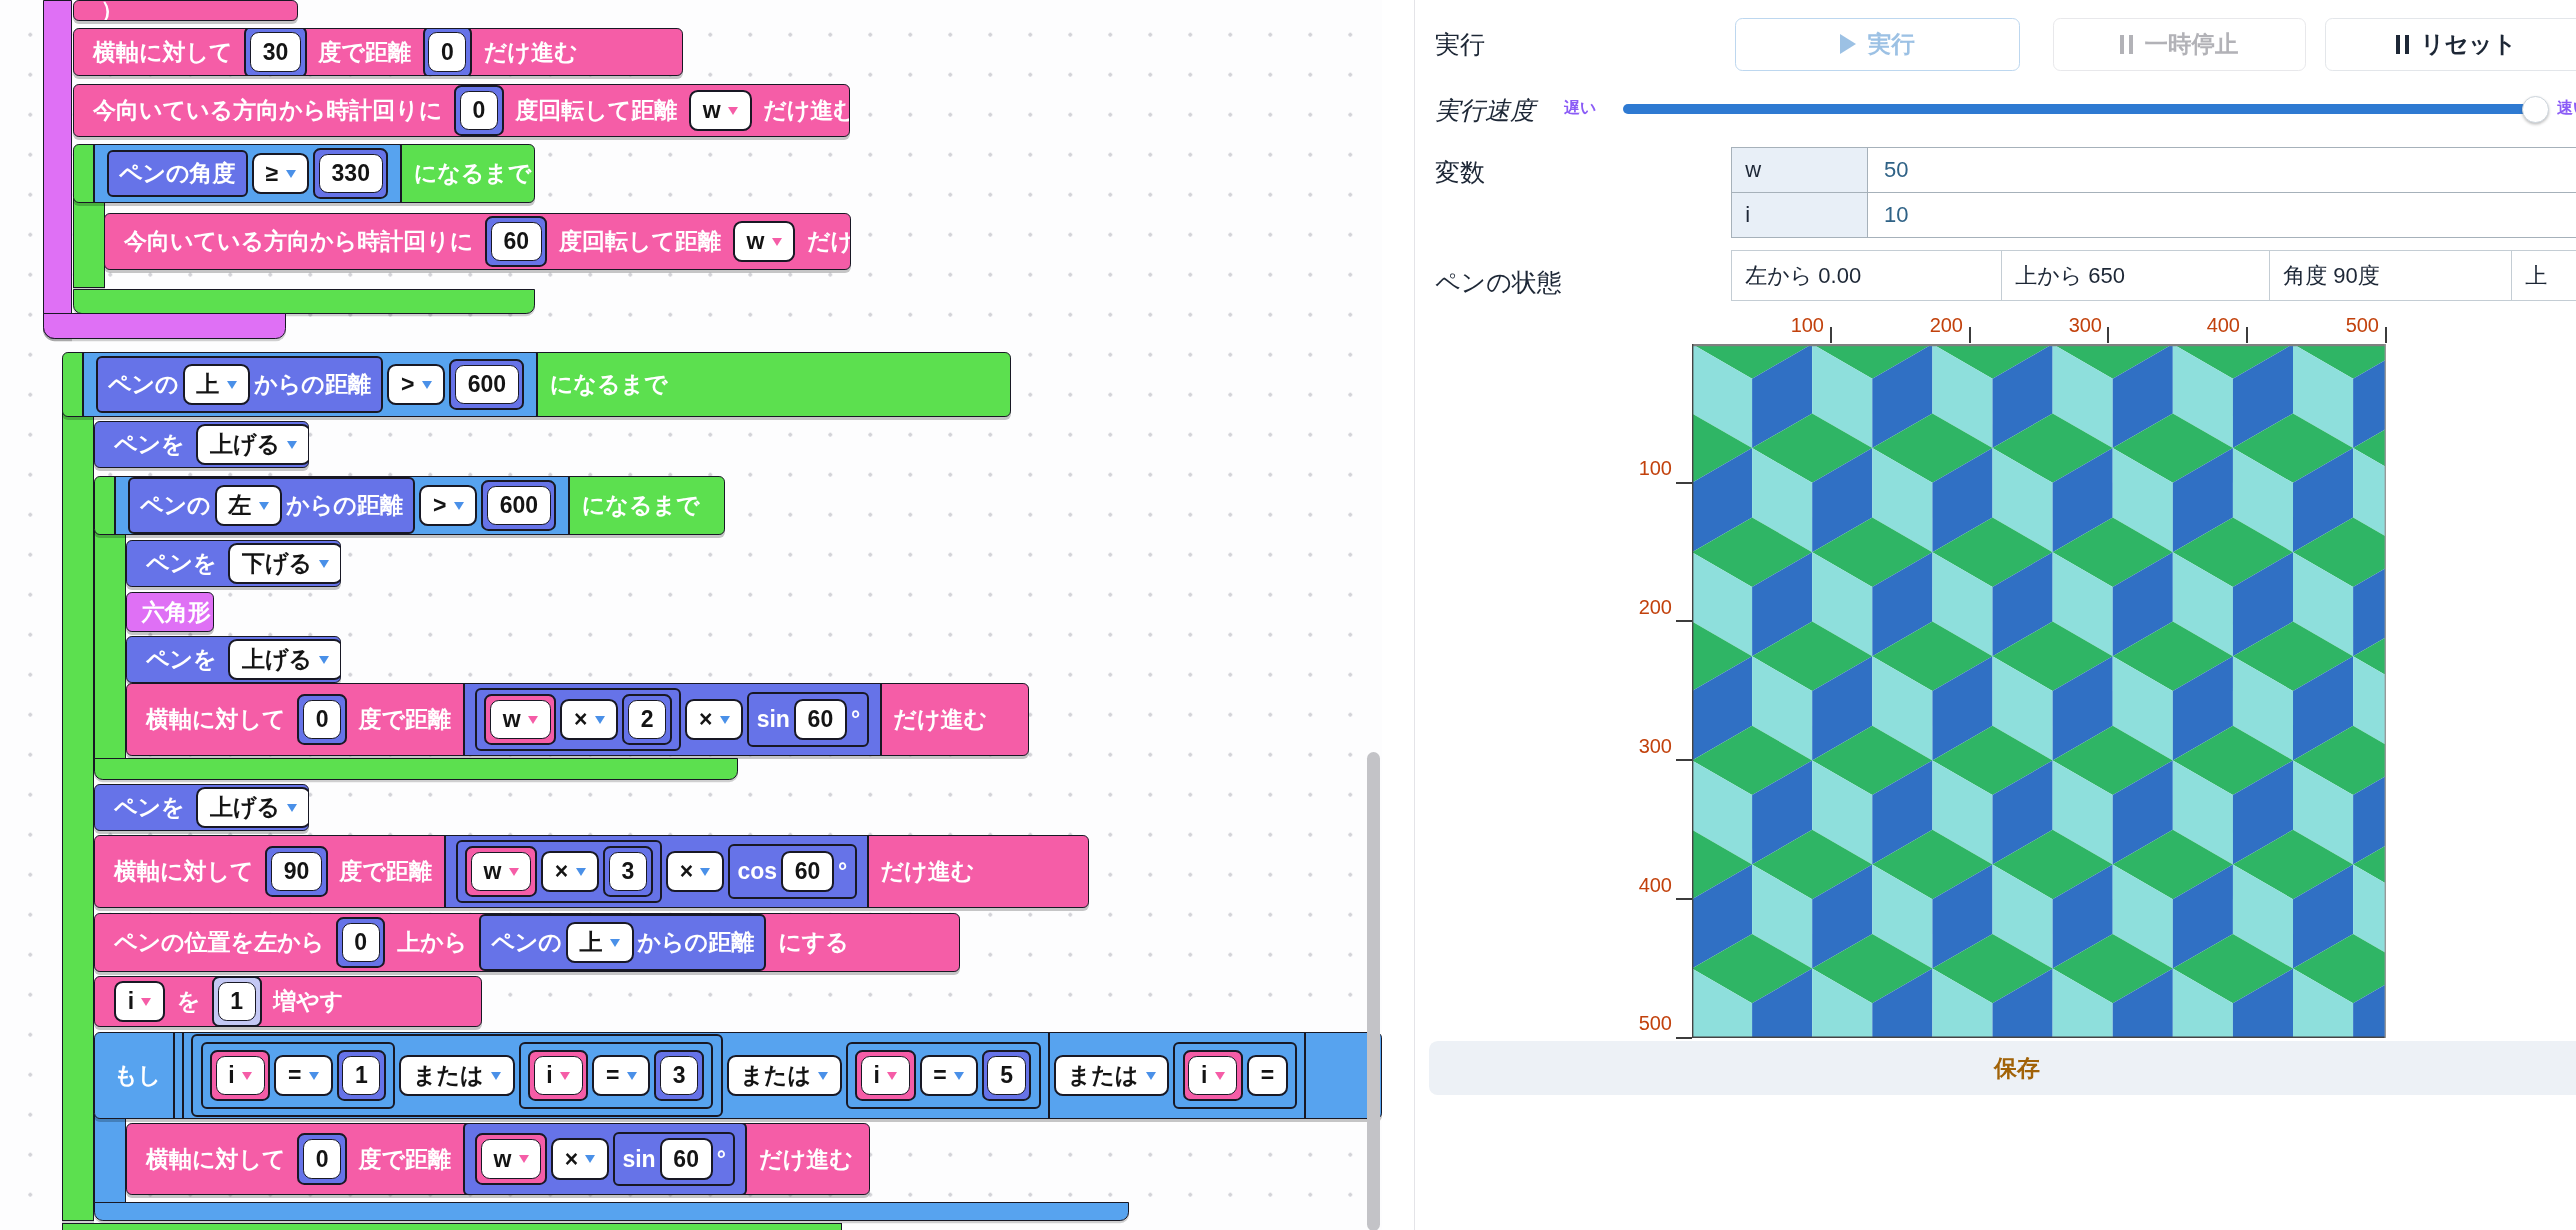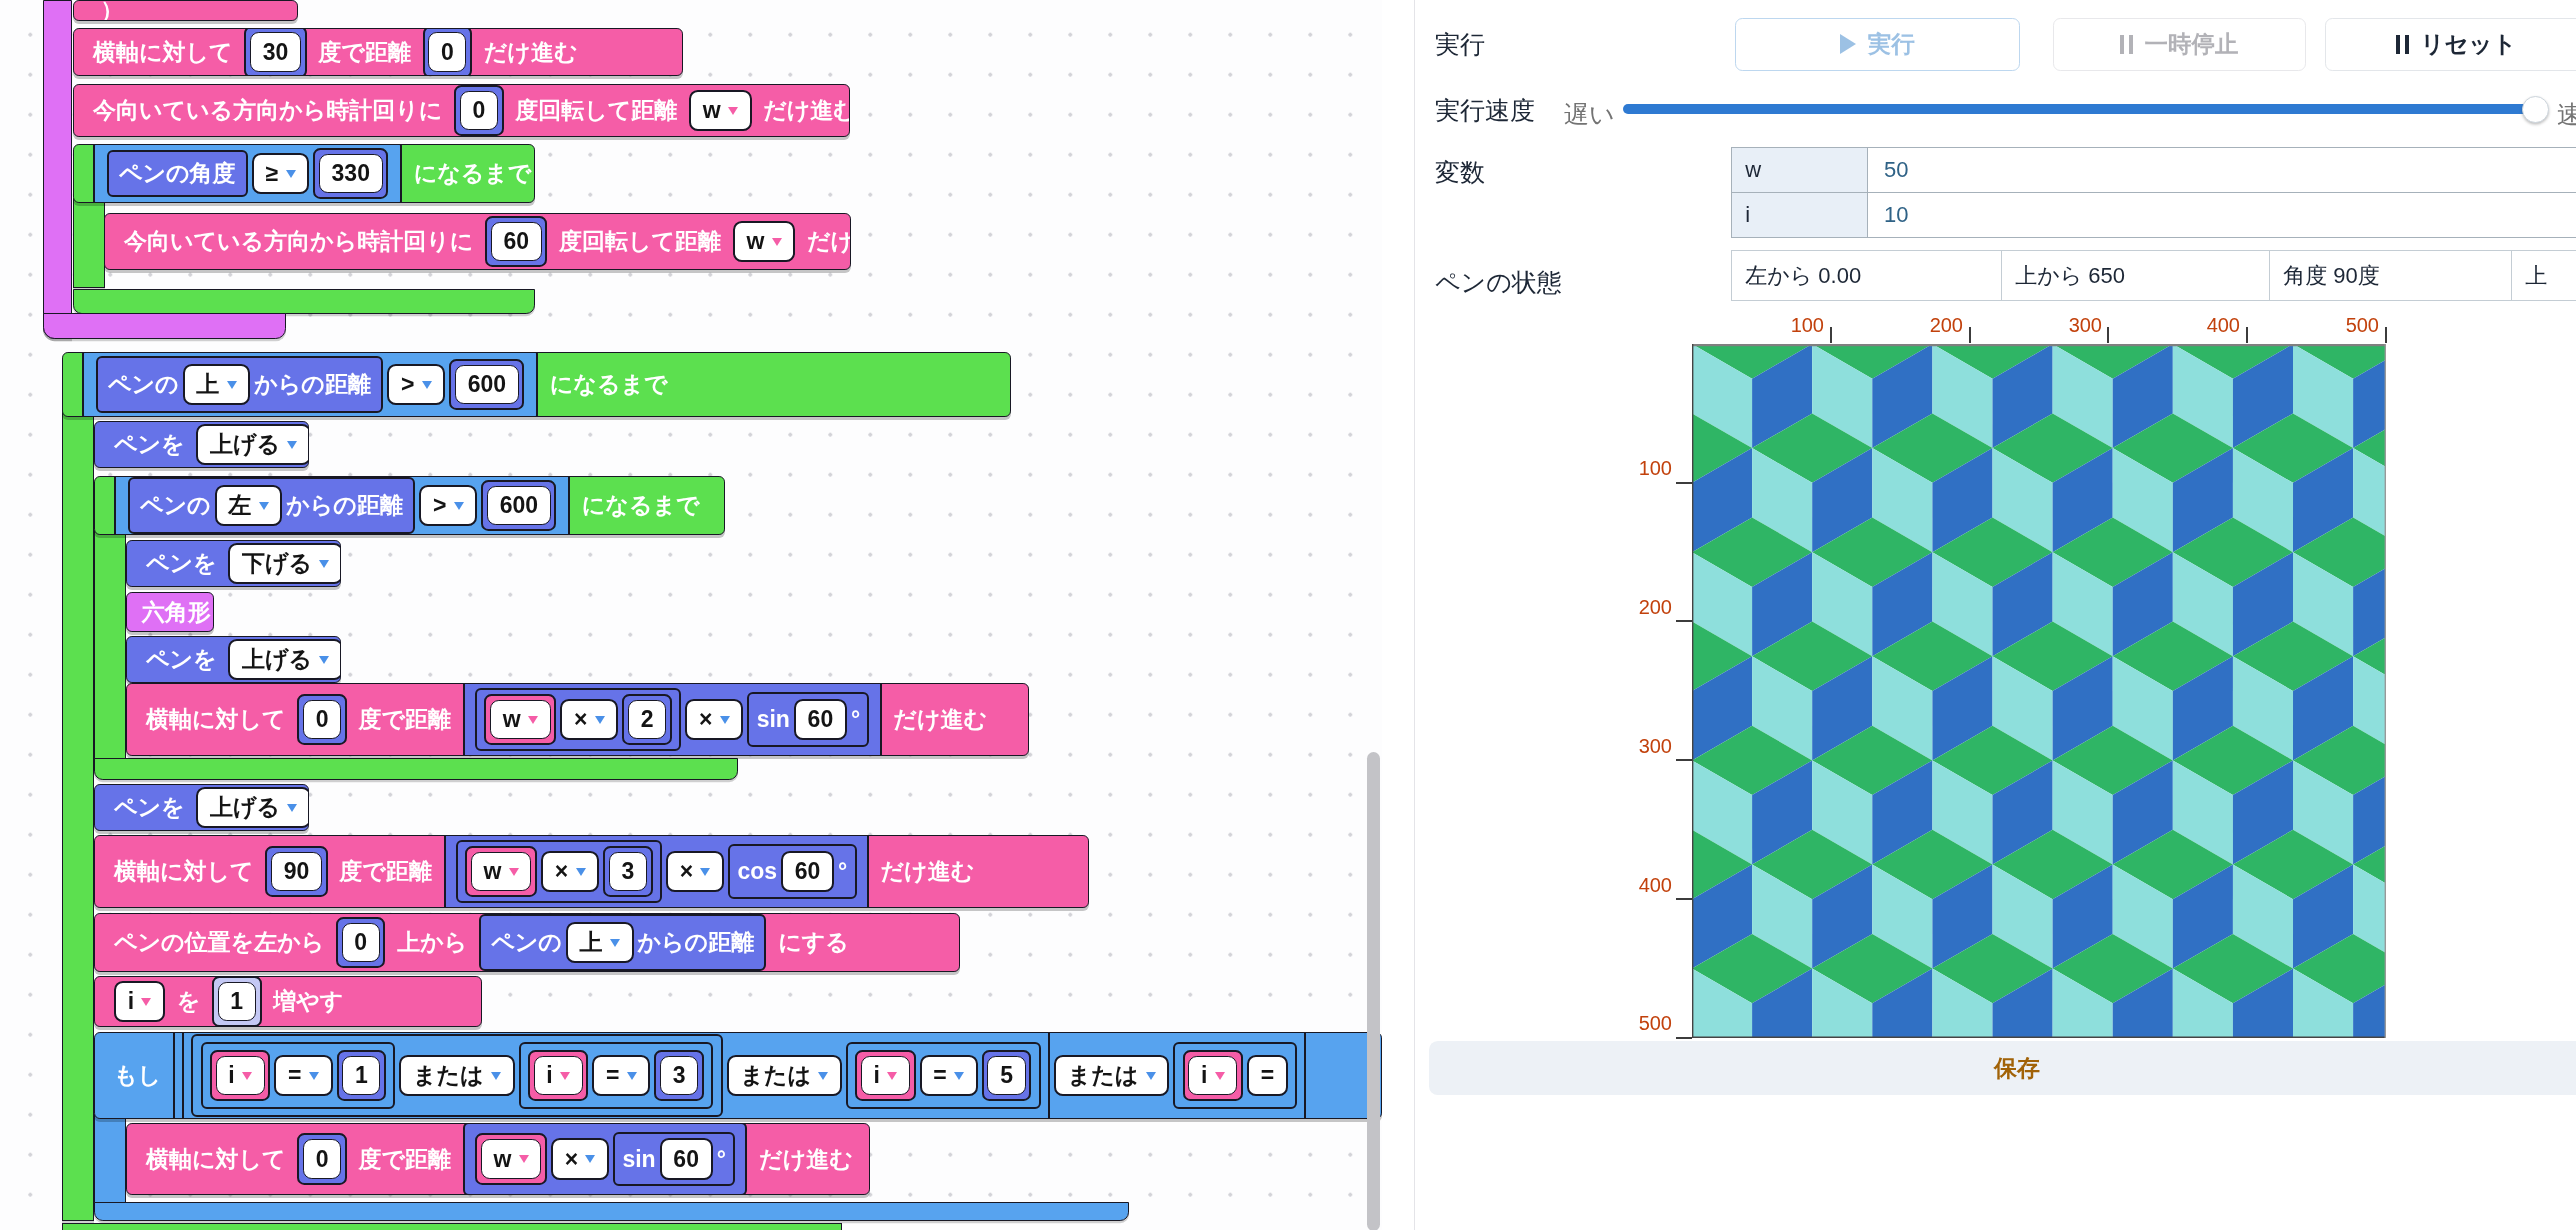--- a/index.html
+++ b/index.html
@@ -47,21 +47,21 @@
     height:53px;border-radius:7.3px;background:#fff;font-size:23.5px;font-weight:600;box-sizing:border-box;cursor:pointer;}
   #btn-run{left:320px;top:17.6px;width:285px;border:1.5px solid #bdd7ef;color:#9cc1e4;}
   #btn-pause{left:638px;top:17.6px;width:253px;border:1.5px solid #e8e8eb;color:#b2b2b7;}
   #btn-reset{left:910px;top:17.6px;width:263px;border:1.5px solid #e3e6ea;color:#1d2736;}
   .icon-play{width:0;height:0;border-top:10.3px solid transparent;border-bottom:10.3px solid transparent;border-left:16px solid #9cc1e4;}
   .icon-pause{display:inline-flex;gap:5.1px;}
   .icon-pause i{display:block;width:3.7px;height:19px;background:currentColor;}
   #slider-track{position:absolute;left:208px;top:104px;width:916px;height:9.5px;background:#2e7ad2;border-radius:5.1px;cursor:pointer;}
   #slider-thumb{position:absolute;left:899px;top:-8px;width:25px;height:25px;border-radius:50%;background:#fff;
     border:0.7px solid #cdd5dc;box-shadow:0 1.5px 2.9px rgba(0,0,0,.25);cursor:pointer;}
-  .small-label{position:absolute;font-size:25px;color:#737373;}
+  .small-label{position:absolute;font-size:16px;color:#8b5cf6;font-weight:bold;}
 
   #vars-table{position:absolute;left:316px;top:147px;width:877px;border:1.5px solid #a6b1ba;box-sizing:border-box;}
   .vrow{display:flex;height:44px;border-top:1.5px solid #a6b1ba;}
   .vrow:first-child{border-top:none;}
   .vkey{width:136px;background:#e8eff7;display:flex;align-items:center;padding-left:13.2px;
     font-size:22px;color:#1d2736;border-right:1.5px solid #a6b1ba;box-sizing:border-box;}
   .vval{flex:1;display:flex;align-items:center;padding-left:16px;font-size:22px;color:#2f6286;}
 
   #pen-table{position:absolute;left:316px;top:250px;width:877px;height:51px;display:flex;
     border:1.5px solid #c4cdd4;box-sizing:border-box;}
@@ -472,21 +472,21 @@
       <span>一時停止</span>
     </div>
     <div class="pbtn" id="btn-reset">
       <span class="icon-pause">
           <i></i>
           <i></i>
         </span>
       <span>リセット</span>
     </div>
 
-    <div class="plabel" style="left:20px;top:94px;">実行速度</div>
+    <div class="plabel" style="left:20px;top:94px;font-style:italic;">実行速度</div>
     <div class="small-label" style="left:149px;top:98px;">遅い</div>
     <div id="slider-track">
       <div id="slider-thumb"></div>
     </div>
     <div class="small-label" style="left:1142px;top:98px;">速い</div>
 
     <div class="plabel" style="left:20px;top:156px;">変数</div>
     <div id="vars-table">
       <div class="vrow">
         <div class="vkey">w</div>

